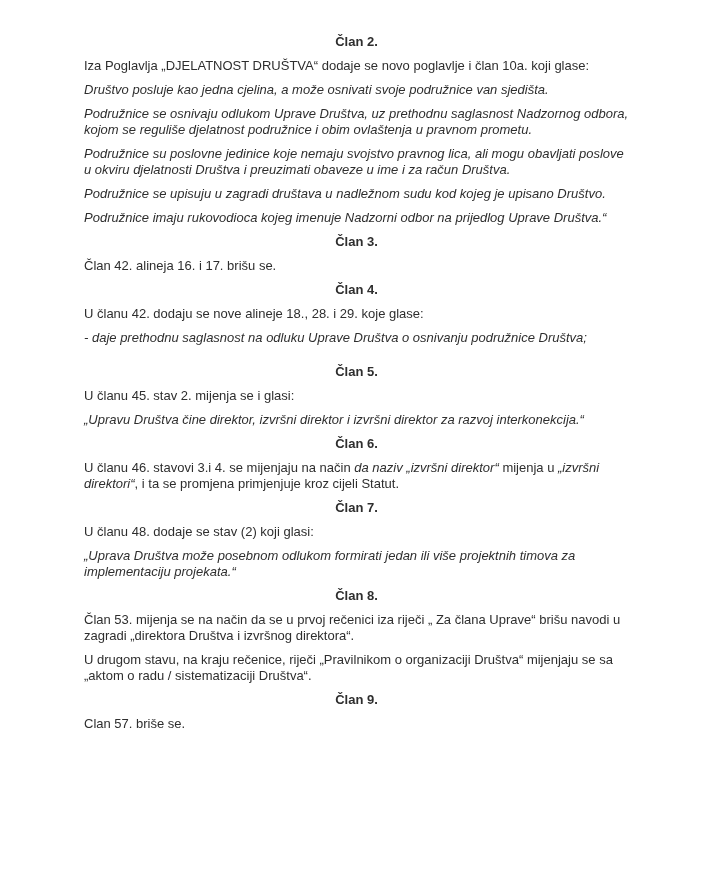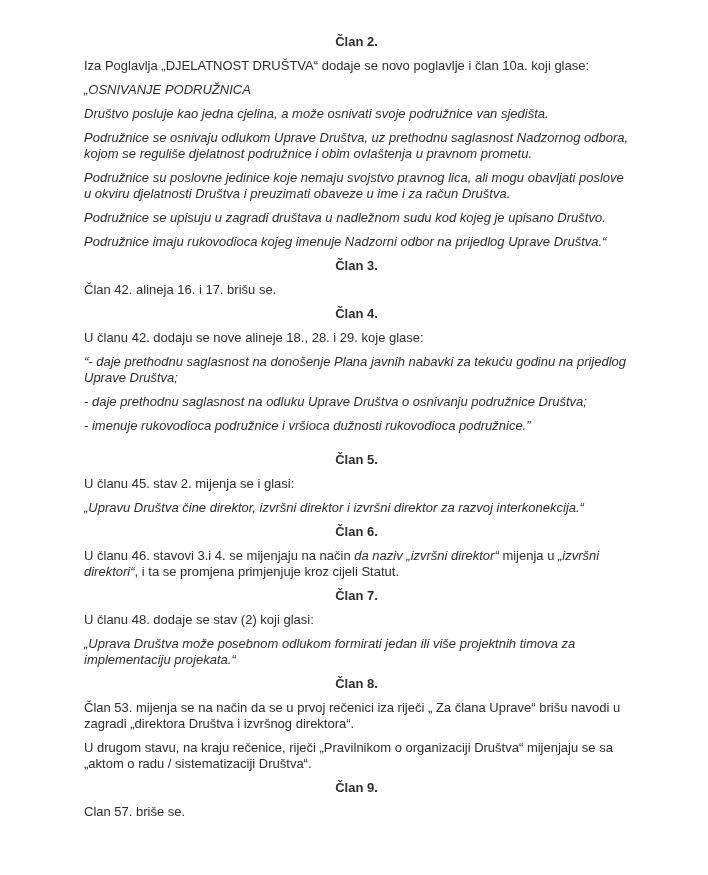--- a/index.html
+++ b/index.html
@@ -47,35 +47,32 @@
     margin-top: 18px !important;
   }
 </style>
 </head>
 <body>
 
 <div class="page">
 
   <p class="h">Član 2.</p>
   <p>Iza Poglavlja „DJELATNOST DRUŠTVA“ dodaje se novo poglavlje i član 10a. koji glase:</p>
-  <p class="i">„OSNIVANJE PODRUŽNICA</p>
   <p class="i">Društvo posluje kao jedna cjelina, a može osnivati svoje podružnice van sjedišta.</p>
   <p class="i">Podružnice se osnivaju odlukom Uprave Društva, uz prethodnu saglasnost Nadzornog odbora, kojom se reguliše djelatnost podružnice i obim ovlaštenja u pravnom prometu.</p>
   <p class="i">Podružnice su poslovne jedinice koje nemaju svojstvo pravnog lica, ali mogu obavljati poslove u okviru djelatnosti Društva i preuzimati obaveze u ime i za račun Društva.</p>
   <p class="i">Podružnice se upisuju u zagradi društava u nadležnom sudu kod kojeg je upisano Društvo.</p>
   <p class="i">Podružnice imaju rukovodioca kojeg imenuje Nadzorni odbor na prijedlog Uprave Društva.“</p>
 
   <p class="h">Član 3.</p>
   <p>Član 42. alineja 16. i 17. brišu se.</p>
 
   <p class="h">Član 4.</p>
   <p>U članu 42. dodaju se nove alineje 18., 28. i 29. koje glase:</p>
-  <p class="i">“- daje prethodnu saglasnost na donošenje Plana javnih nabavki za tekuću godinu na prijedlog Uprave Društva;</p>
   <p class="i"> - daje prethodnu saglasnost na odluku Uprave Društva o osnivanju podružnice Društva;</p>
-  <p class="i">- imenuje rukovodioca podružnice i vršioca dužnosti rukovodioca podružnice.”</p>
 
   <p class="h gap-before">Član 5.</p>
   <p>U članu 45. stav 2. mijenja se i glasi:</p>
   <p class="i">„Upravu Društva čine direktor, izvršni direktor i izvršni direktor za razvoj interkonekcija.“</p>
 
   <p class="h">Član 6.</p>
   <p><span>U članu 46. stavovi 3.i 4. se mijenjaju na način </span><span class="run-i">da naziv „izvršni direktor“</span><span> mijenja u </span><span class="run-i">„izvršni direktori“</span><span>, i ta se promjena primjenjuje kroz cijeli Statut.</span></p>
 
   <p class="h">Član 7.</p>
   <p>U članu 48. dodaje se stav (2) koji glasi:</p>

